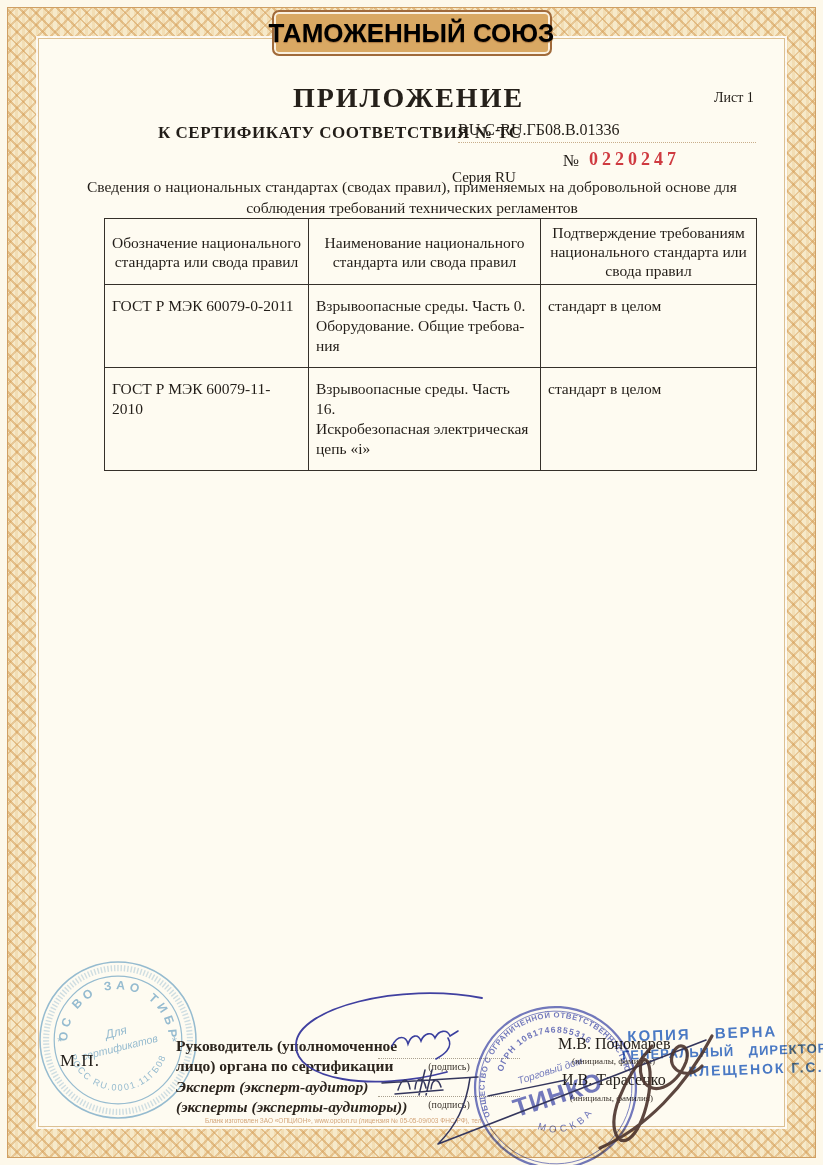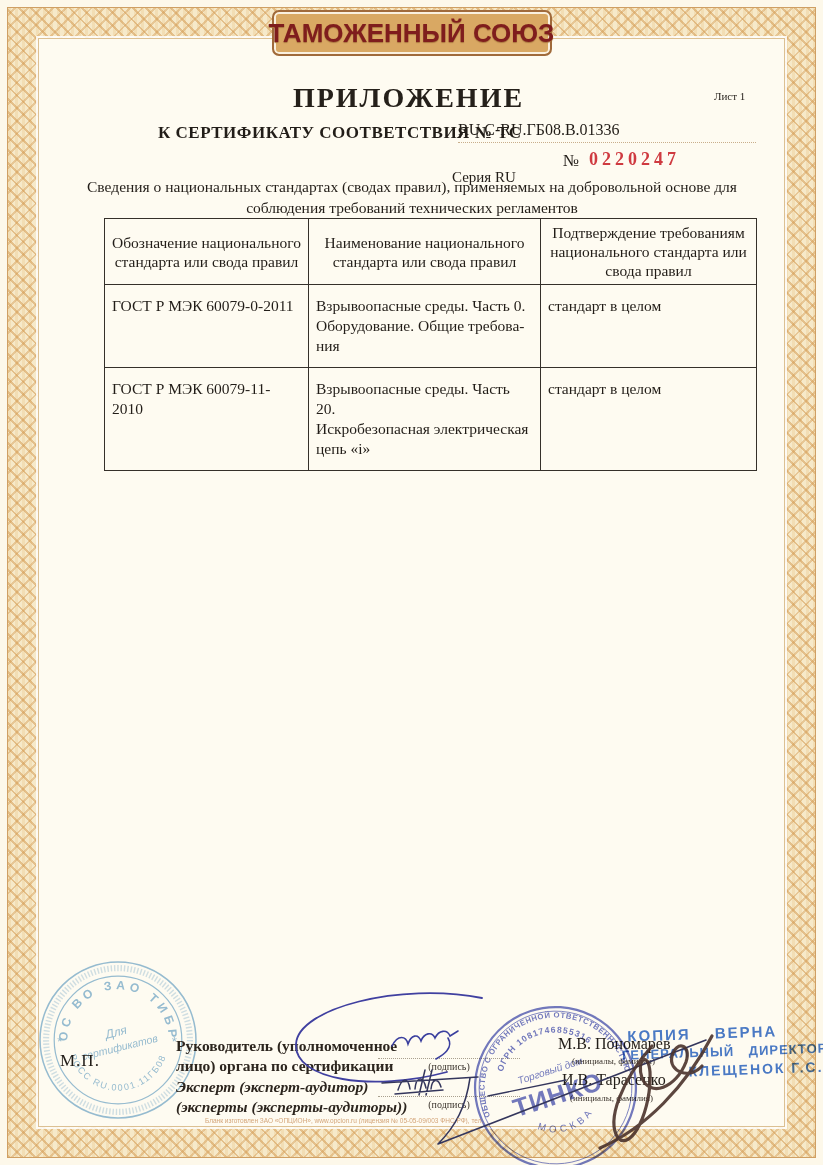--- a/index.html
+++ b/index.html
@@ -11,24 +11,24 @@
       repeating-linear-gradient(45deg, rgba(213,158,88,.55) 0 2px, transparent 2px 9px),
       repeating-linear-gradient(-45deg, rgba(213,158,88,.45) 0 2px, transparent 2px 9px),
       repeating-linear-gradient(90deg, rgba(233,195,133,.30) 0 3px, transparent 3px 7px);}
   .sheet{position:absolute;inset:38px;background:#fefbf1;border:1px solid #dcc092;
          box-shadow:0 0 0 2px rgba(255,255,255,.85);}
   
   .badge{position:absolute;top:10px;left:50%;transform:translateX(-50%);
          width:276px;height:42px;background:#d9a863;border:2px solid #a06a3b;border-radius:7px;
          box-shadow:inset 0 0 0 2px rgba(255,253,244,.85);display:flex;align-items:center;justify-content:center;}
   .badge span{font-family:"Liberation Sans","DejaVu Sans",sans-serif;font-weight:bold;font-size:26px;
-         color:#7f1d1d;letter-spacing:0px;text-shadow:0 1px 1px #a9763f;white-space:nowrap;}
+         color:#000000;letter-spacing:0px;text-shadow:0 1px 1px #a9763f;white-space:nowrap;}
   .title{position:absolute;top:82px;left:0;width:817px;text-align:center;
          font-size:28px;font-weight:bold;letter-spacing:2px;color:#25201a;}
-  .sheet-no{position:absolute;top:90px;left:714px;font-size:11px;}
+  .sheet-no{position:absolute;top:90px;left:714px;font-size:14px;}
   .subtitle{position:absolute;top:123px;left:158px;font-size:17px;font-weight:bold;letter-spacing:.5px;}
   .certnum{position:absolute;top:121px;left:458px;width:298px;font-size:16px;
            border-bottom:1px dotted #c9ae8b;padding-bottom:3px;}
   .series{position:absolute;top:169px;left:452px;font-size:15px;}
   .numsign{position:absolute;top:151px;left:563px;font-size:17px;}
   .serial{position:absolute;top:149px;left:589px;font-size:18px;letter-spacing:4px;color:#cf3a40;font-weight:bold;}
   .intro{position:absolute;top:176px;left:76px;width:672px;text-align:center;font-size:15.5px;
          line-height:21px;white-space:pre-line;}
   
   table.std{position:absolute;left:104px;top:218px;width:652px;border-collapse:collapse;table-layout:fixed;}
@@ -103,21 +103,21 @@
     </tr>
     <tr>
       <td>ГОСТ Р МЭК 60079-0-2011</td>
       <td>Взрывоопасные среды. Часть 0.
 Оборудование. Общие требова-
 ния</td>
       <td>стандарт в целом</td>
     </tr>
     <tr>
       <td>ГОСТ Р МЭК 60079-11-2010</td>
-      <td>Взрывоопасные среды. Часть 20.
+      <td>Взрывоопасные среды. Часть 16.
 Искробезопасная электрическая
 цепь «i»</td>
       <td>стандарт в целом</td>
     </tr>
   </tbody>
     </table>
 
   <svg class="stamp1" viewBox="0 0 158 158">
     <defs>
       <path id="s1top" d="M29,79 A50,50 0 0 1 129,79"></path>

